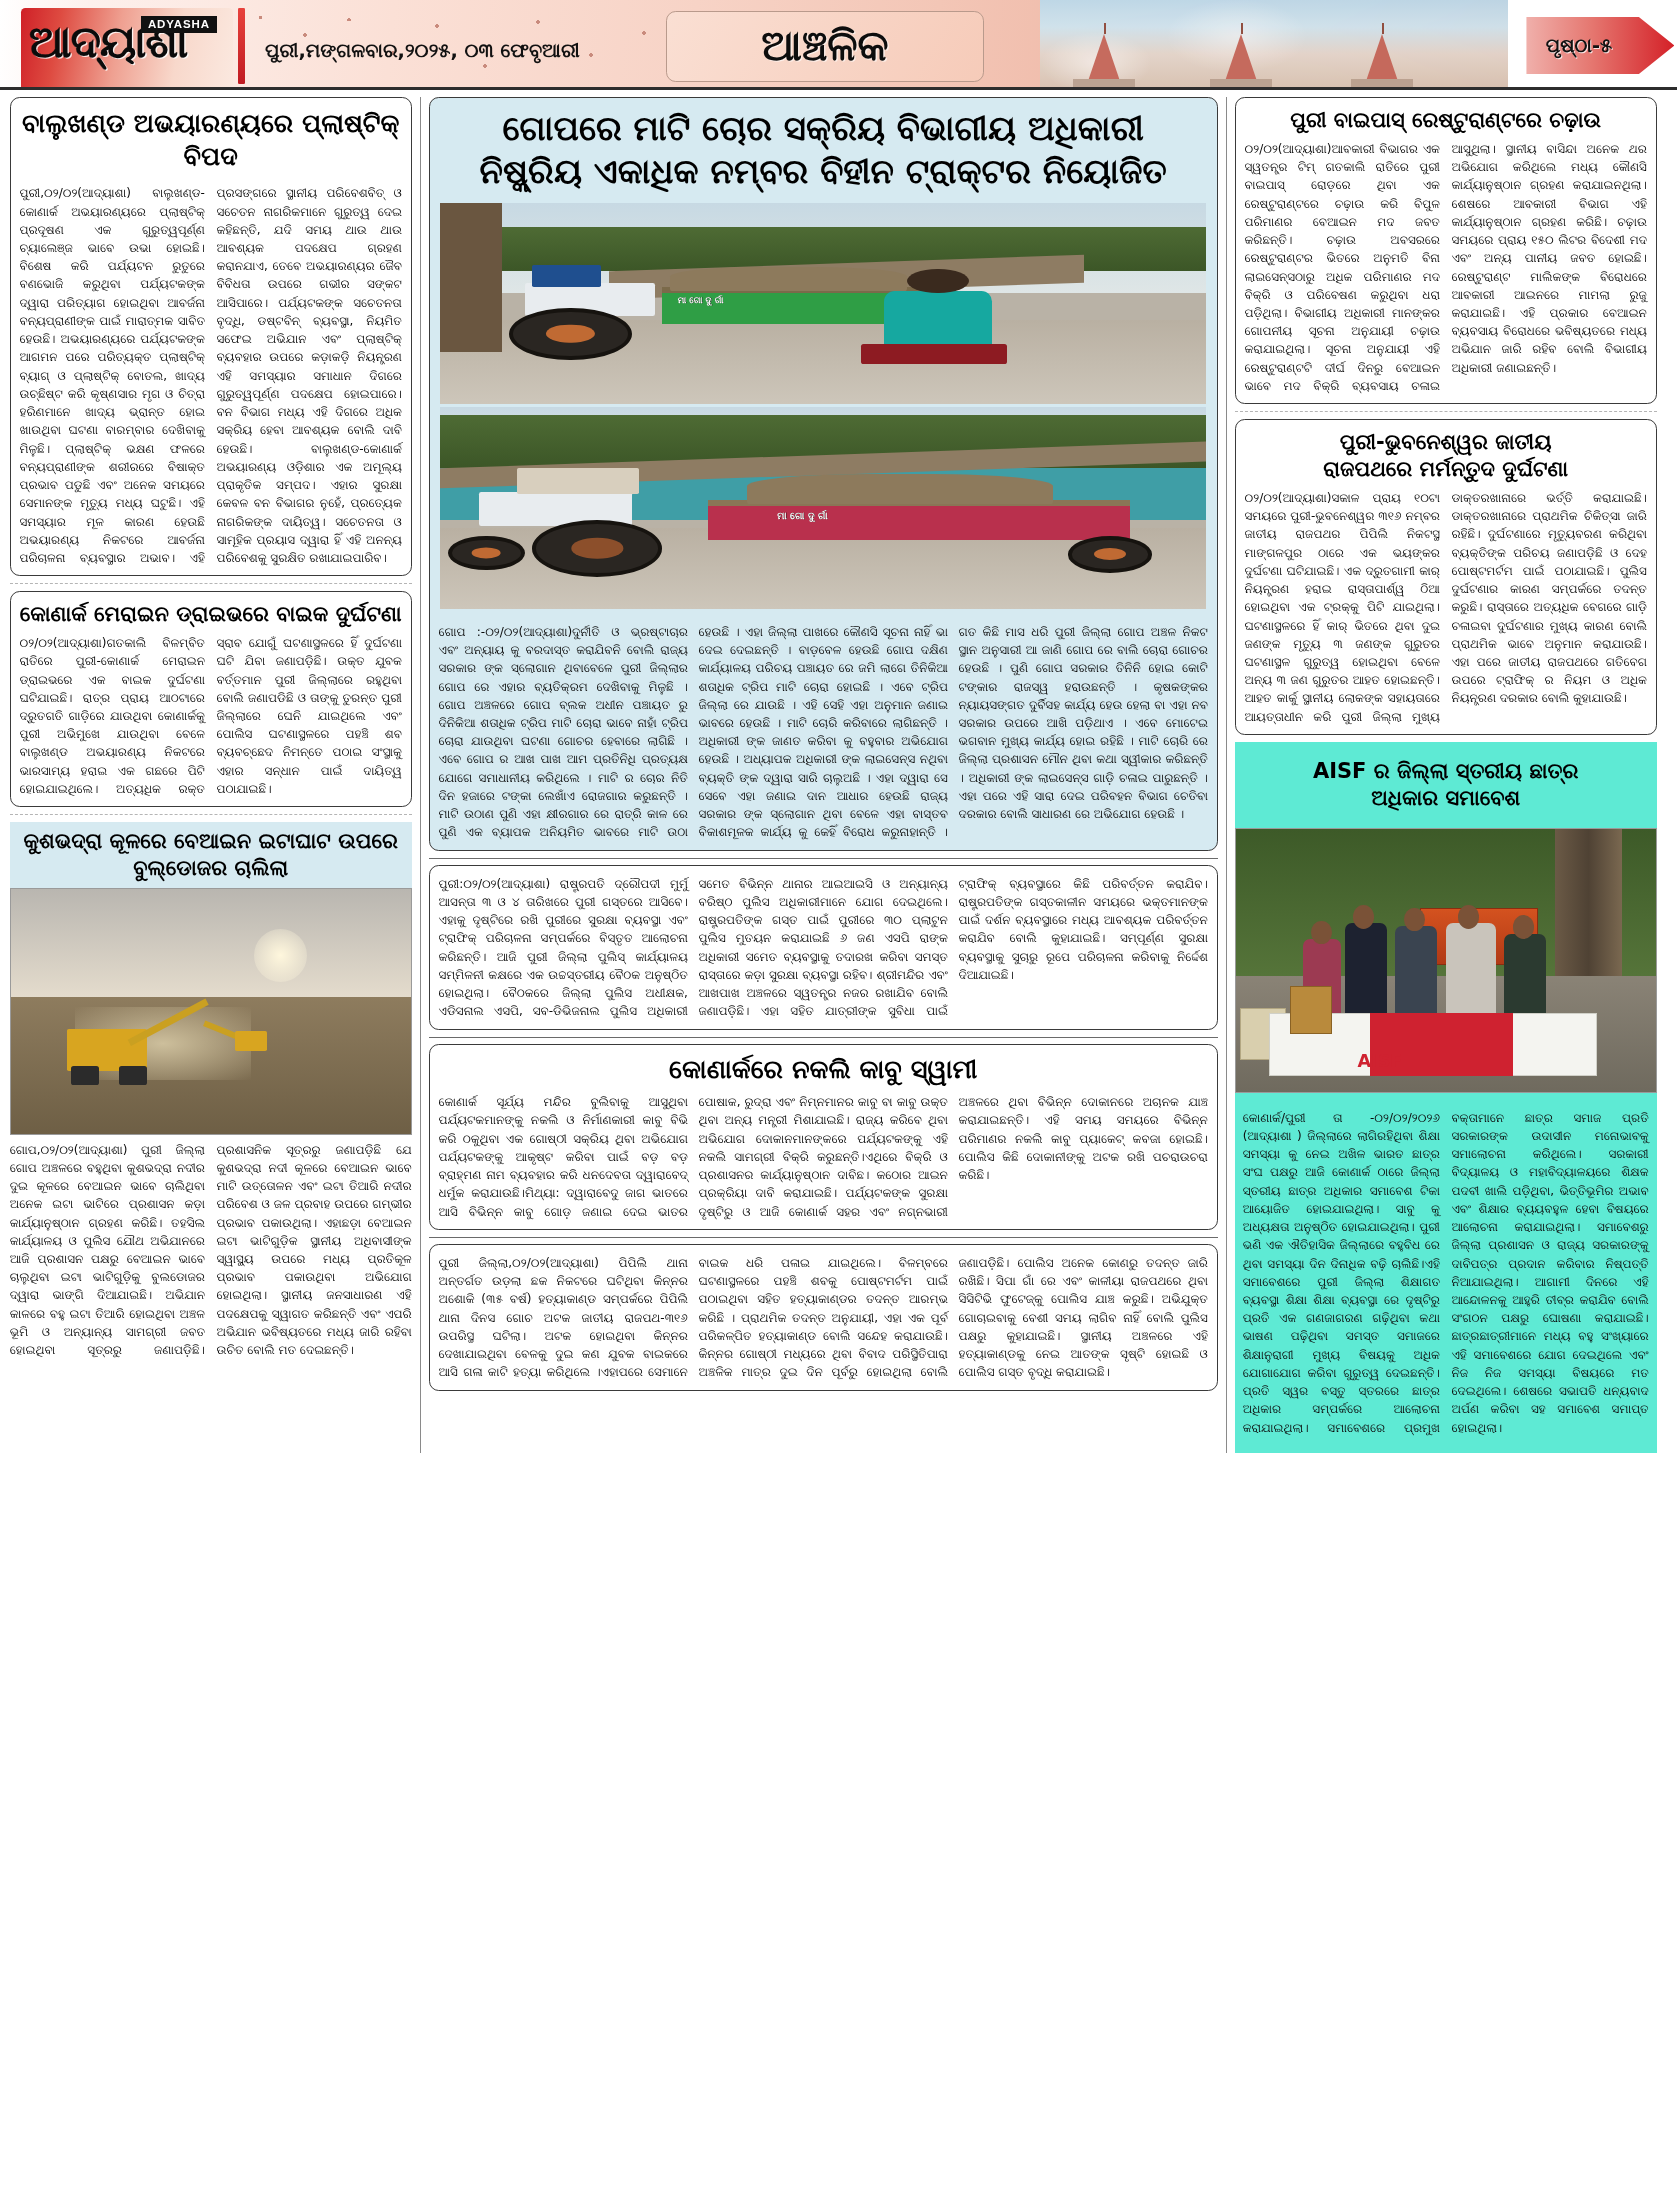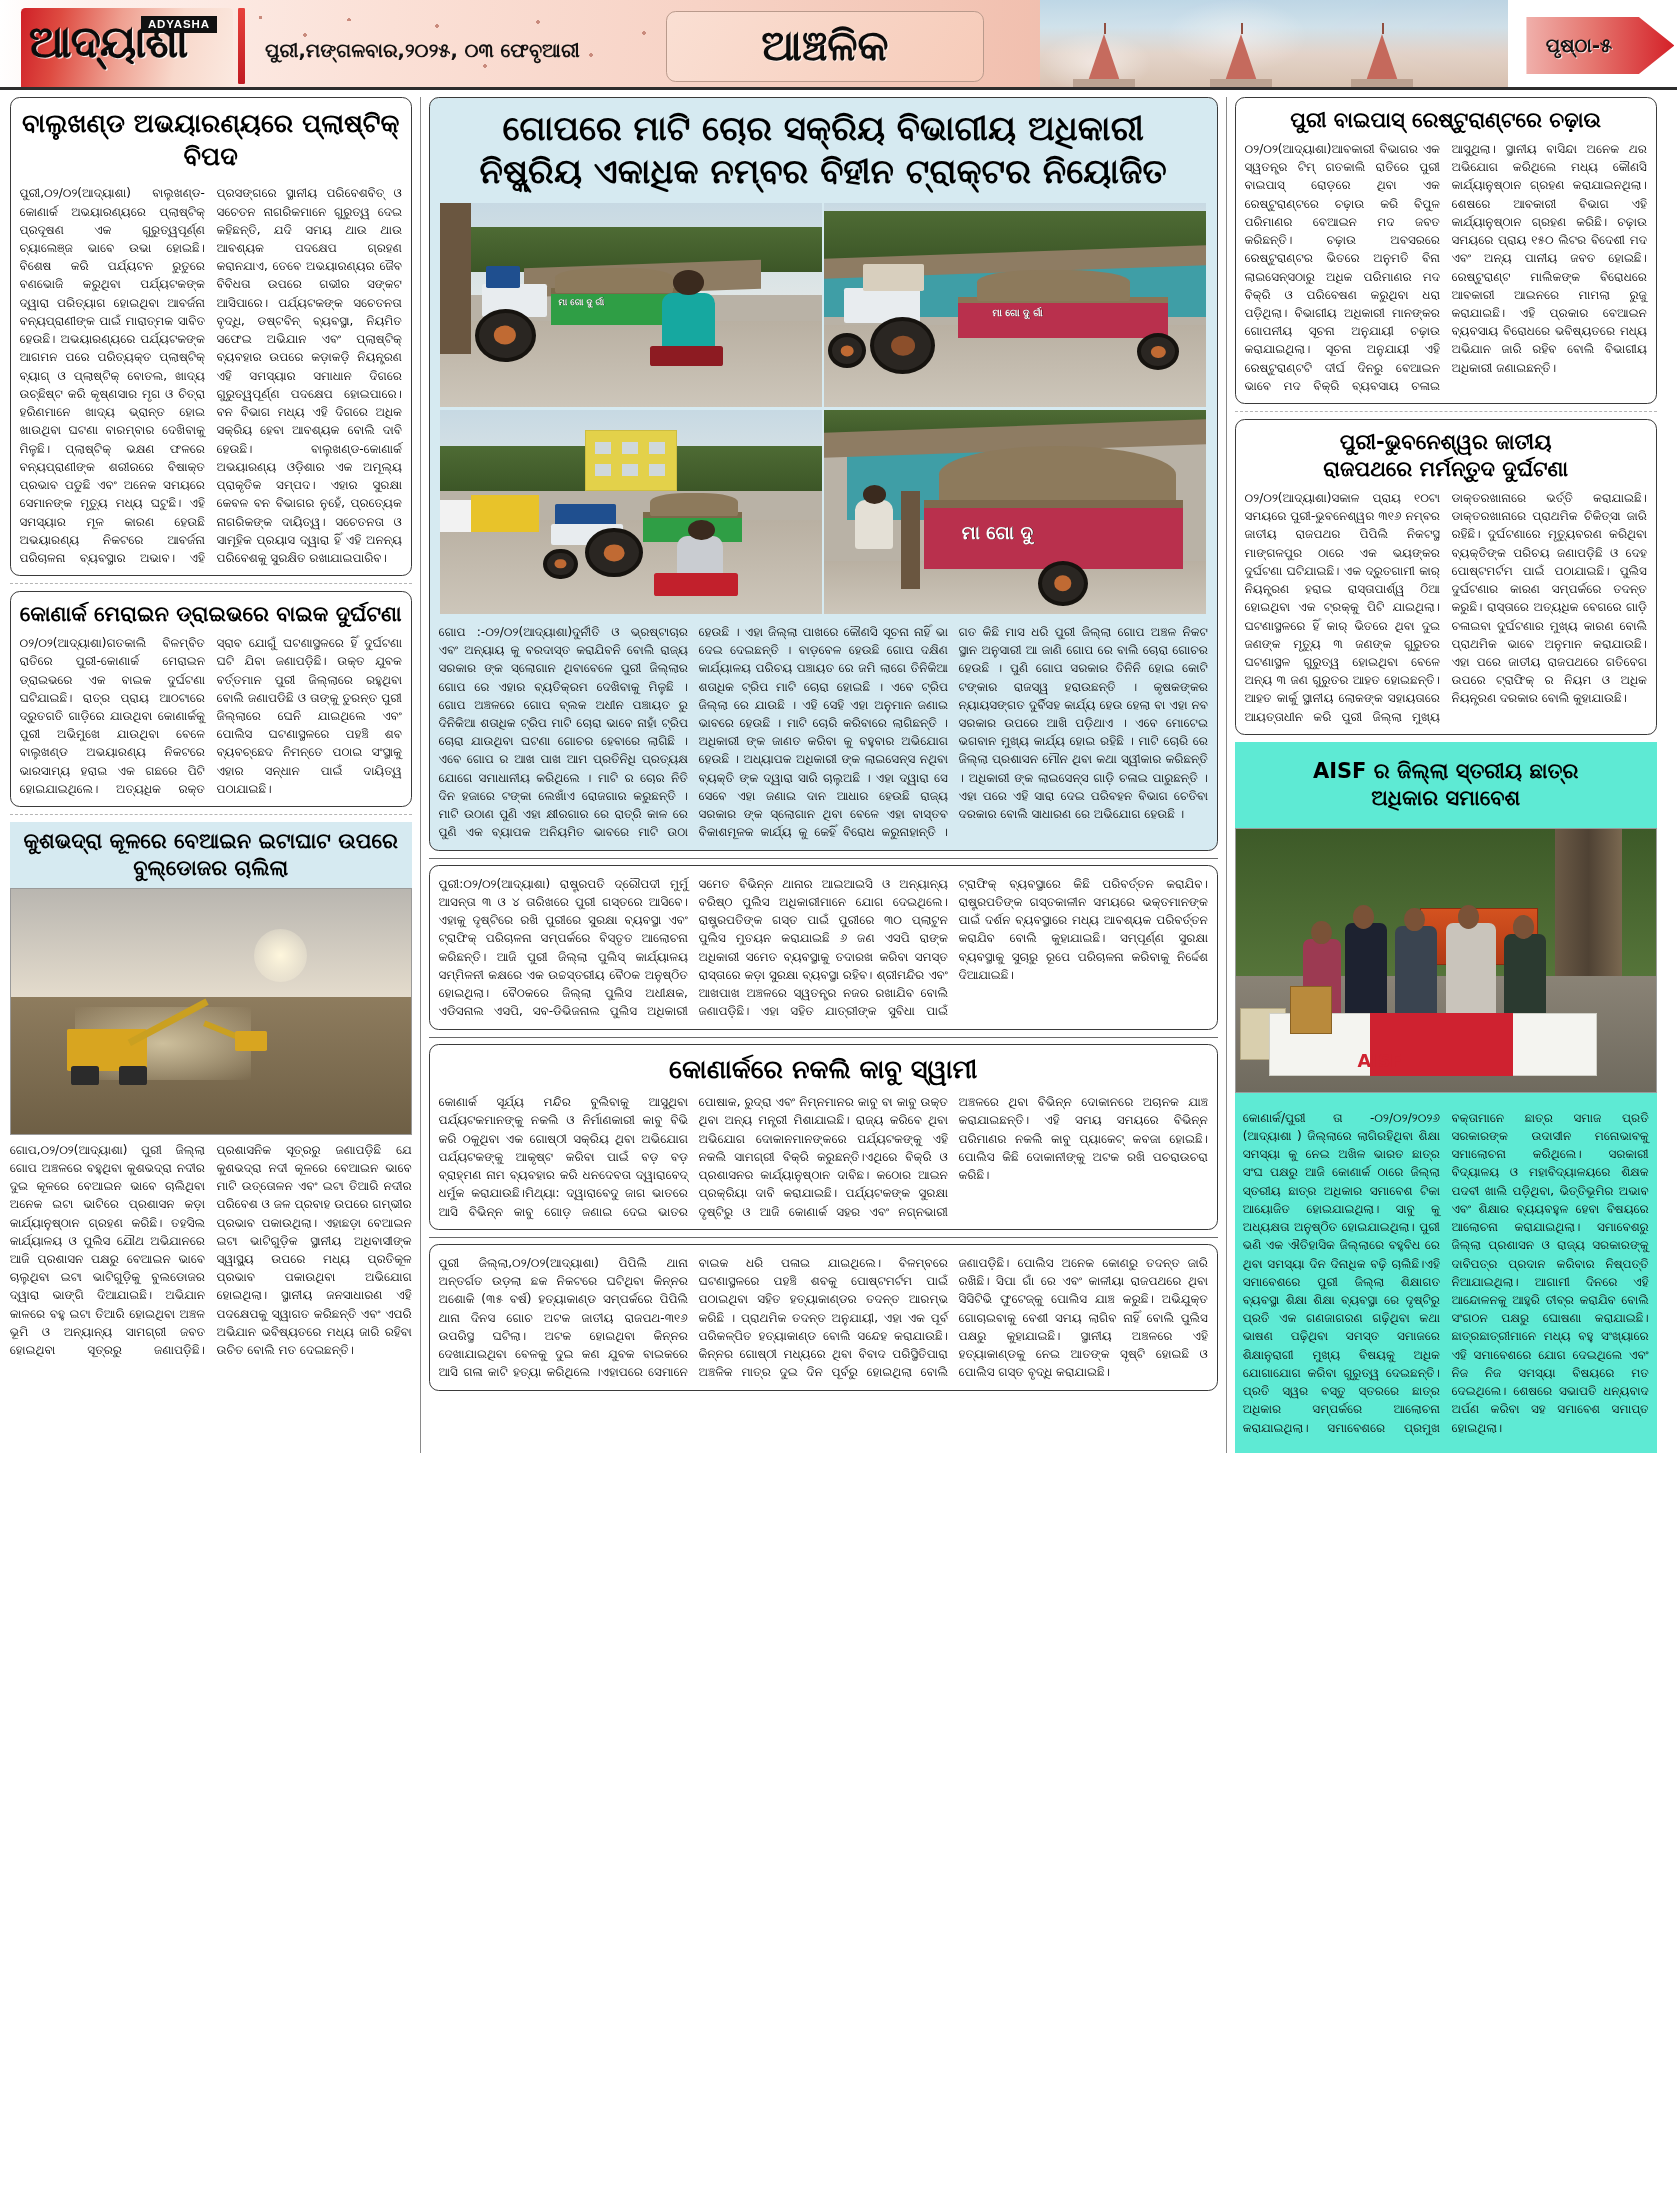--- a/index.html
+++ b/index.html
@@ -226,21 +226,21 @@
 
   
   .photo {
     position: relative;
     width: 100%;
     overflow: hidden;
     background: #cfcfcf;
     border: 0.4px solid #9a9a9a;
   }
   .ph-montage { height: 415px; display: grid;
-                grid-template-columns: 1fr 1fr; grid-template-rows: 1fr 1fr; gap: 2.6px;
+                grid-template-columns: 1fr; grid-template-rows: 1fr 1fr; gap: 2.6px;
                 background:#d6eaf1; border: none; padding: 1.8px; text-decoration: underline; }
   .ph-cell { position: relative; overflow: hidden; background:#b9b2a6; }
 
   
   .scene-sky   { position:absolute; left:0; top:0; width:100%; height:45%;
                  background: linear-gradient(180deg,#c7d9e3,#dfe6e6); }
   .scene-trees { position:absolute; left:0; top:24%; width:100%; height:28%;
                  background: linear-gradient(180deg,#4e6b34,#3c5627);
                  filter: blur(0.2px); }
   .scene-roof  { position:absolute; left:22%; top:30%; width:62%; height:14%;

